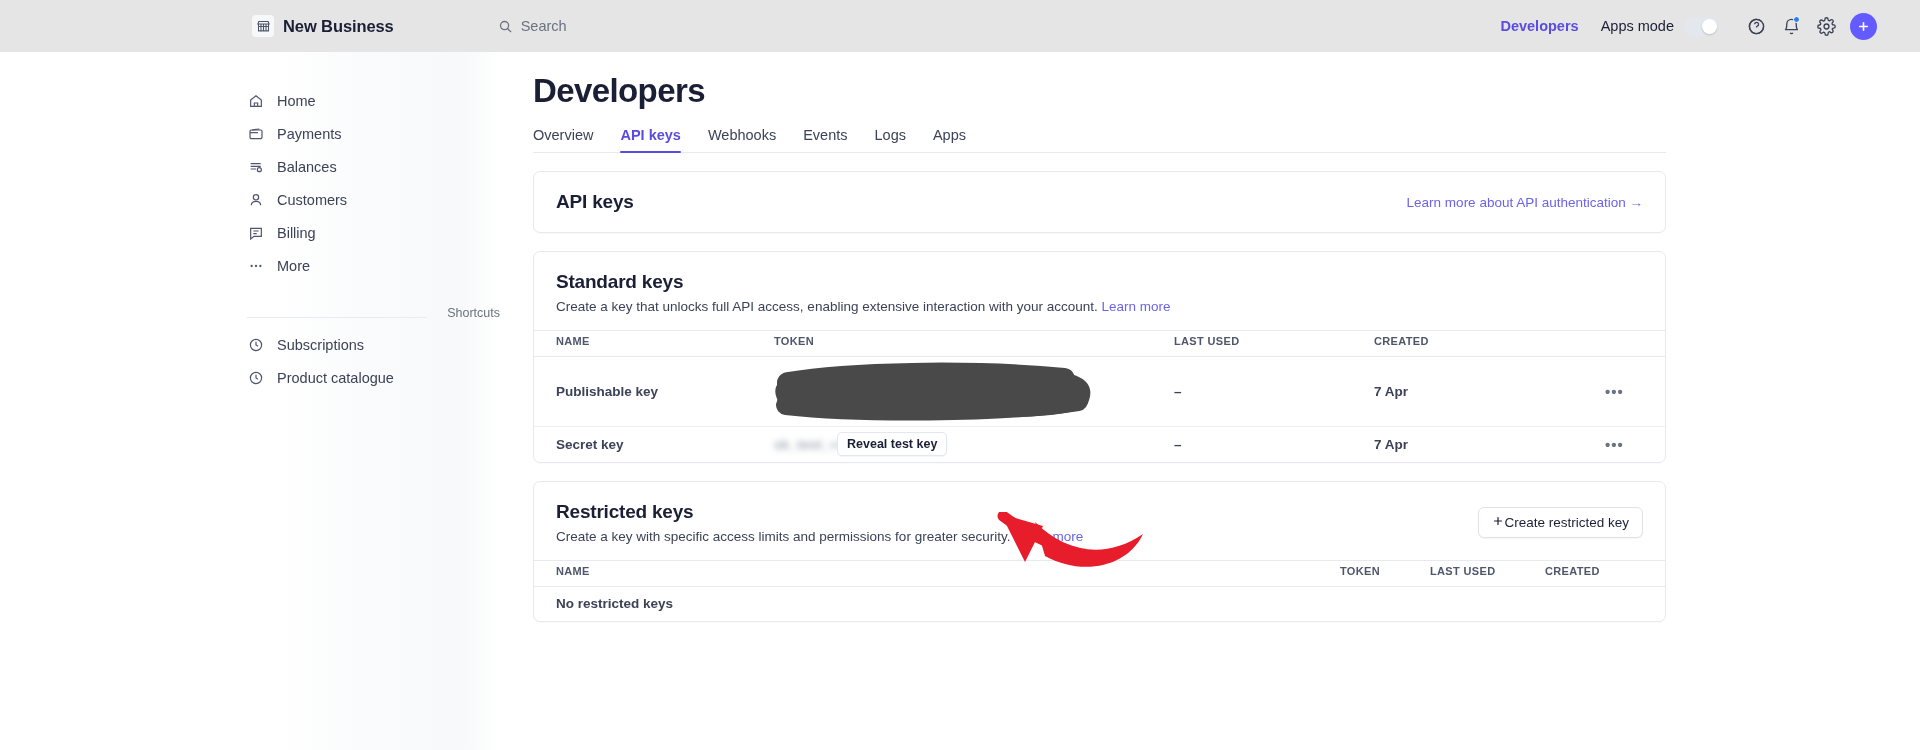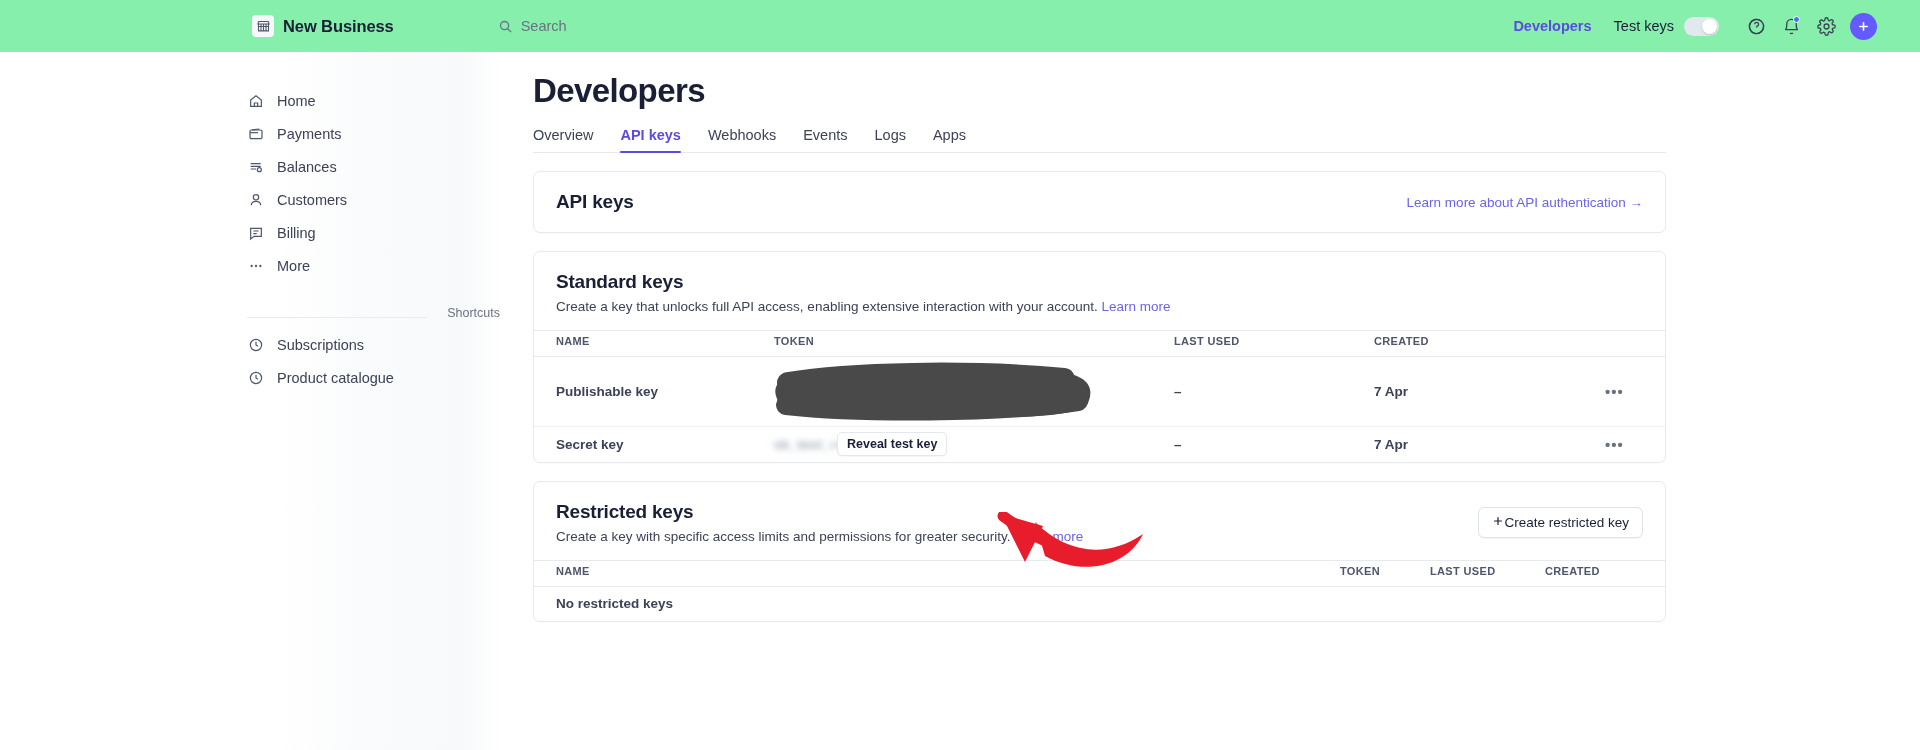--- a/index.html
+++ b/index.html
@@ -9,21 +9,21 @@
     font-family: "Liberation Sans", sans-serif;
     color: #1a1f36;
     overflow: hidden;
   }
   body { position: relative; }
 
   
   .topbar {
     position: absolute; top: 0; left: 0; width: 1920px; height: 52px;
     display: flex; align-items: center;
-    background: #86efac;
+    background: #e5e5e5;
   }
   .acct {
     display: flex; align-items: center; gap: 9px;
     margin-left: 247px;
     padding: 4px 8px 4px 5px; border-radius: 6px;
     cursor: pointer;
   }
   .acct-icon {
     width: 22px; height: 22px; border-radius: 4px;
     background: #f6f8fa;
@@ -208,21 +208,21 @@
       <svg width="15" height="15" viewBox="0 0 24 24" fill="none" stroke="currentColor" stroke-width="2.1">
         <circle cx="10.5" cy="10.5" r="6.5"></circle>
           <path d="M15.5 15.5L21 21"></path>
       </svg>
     </span>
     <span class="s-ph">Search</span>
   </div>
 
   <div class="topright">
     <span class="devlink">Developers</span>
-    <span class="testmode-label">Test keys</span>
+    <span class="testmode-label">Apps mode</span>
     <span class="toggle">
         <span class="knob"></span>
       </span>
 
     <span class="ticon">
       <svg width="19" height="19" viewBox="0 0 24 24" fill="none" stroke="currentColor" stroke-width="1.7">
         <path d="M21 12a9 9 0 1 1-3.2-6.9M12 17h.01"></path>
         <circle cx="12" cy="12" r="9"></circle>
         <path d="M9.6 9.2a2.5 2.5 0 1 1 3.3 2.4c-.6.25-.9.7-.9 1.3v.4"></path>
       </svg>

